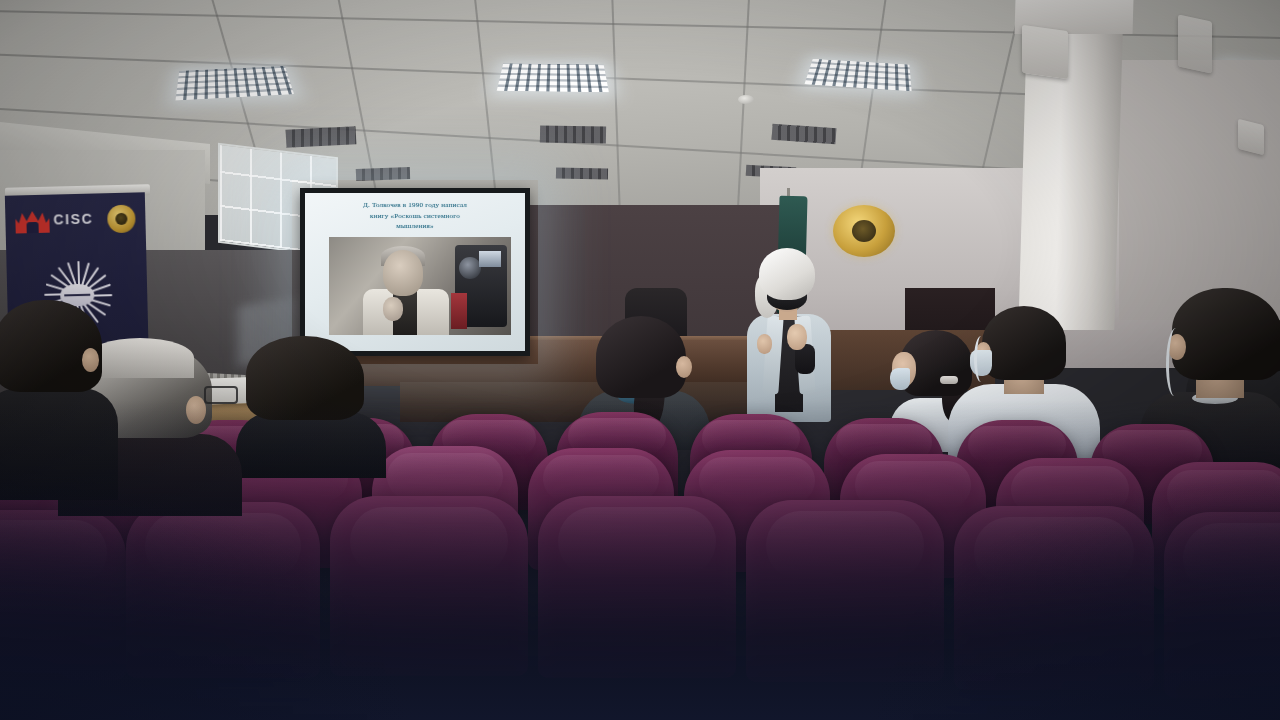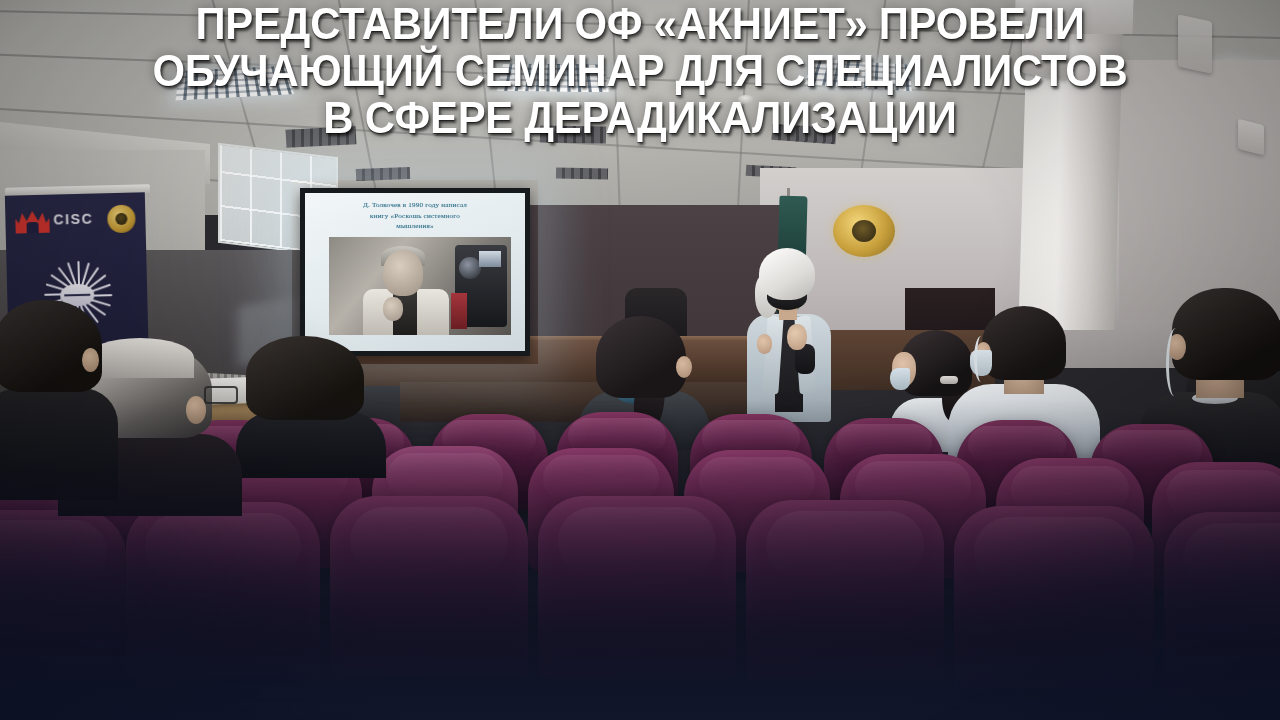--- a/index.html
+++ b/index.html
@@ -567,19 +567,14 @@
     <div id="fd-body"></div>
     <div id="fd-hair"></div>
     <div id="fd-ear"></div>
   </div>
 
   <div id="vignette" class="lyr"></div>
   <div id="bottomFade" class="lyr"></div>
   <div id="cornerL" class="lyr"></div>
   <div id="cornerR" class="lyr"></div>
 
-  <div id="headline">
-    <span class="hl">ПРЕДСТАВИТЕЛИ ОФ «АКНИЕТ» ПРОВЕЛИ</span>
-    <span class="hl">ОБУЧАЮЩИЙ СЕМИНАР ДЛЯ СПЕЦИАЛИСТОВ</span>
-    <span class="hl">В СФЕРЕ ДЕРАДИКАЛИЗАЦИИ</span>
-  </div>
 
 </div>
 
 </body></html>

